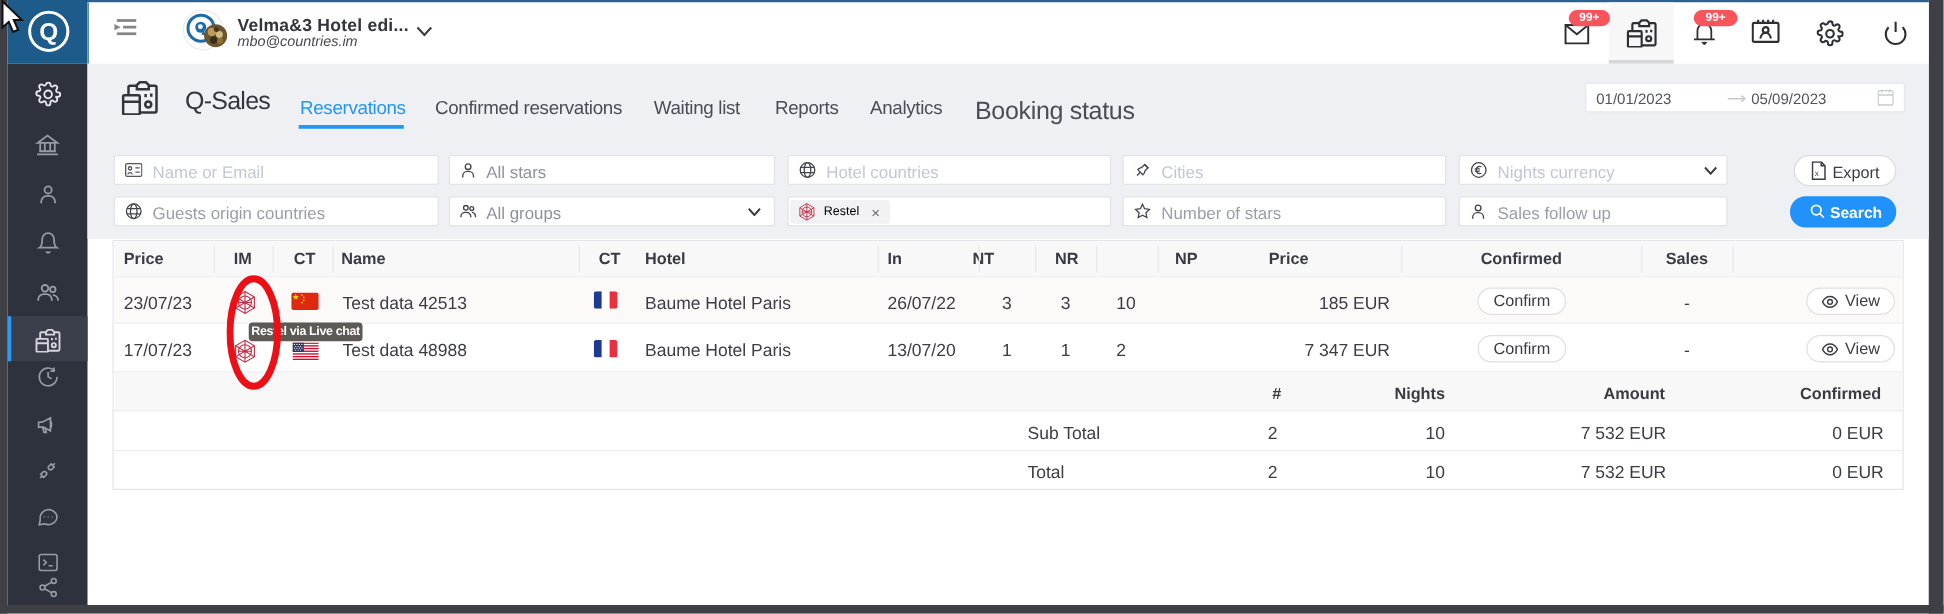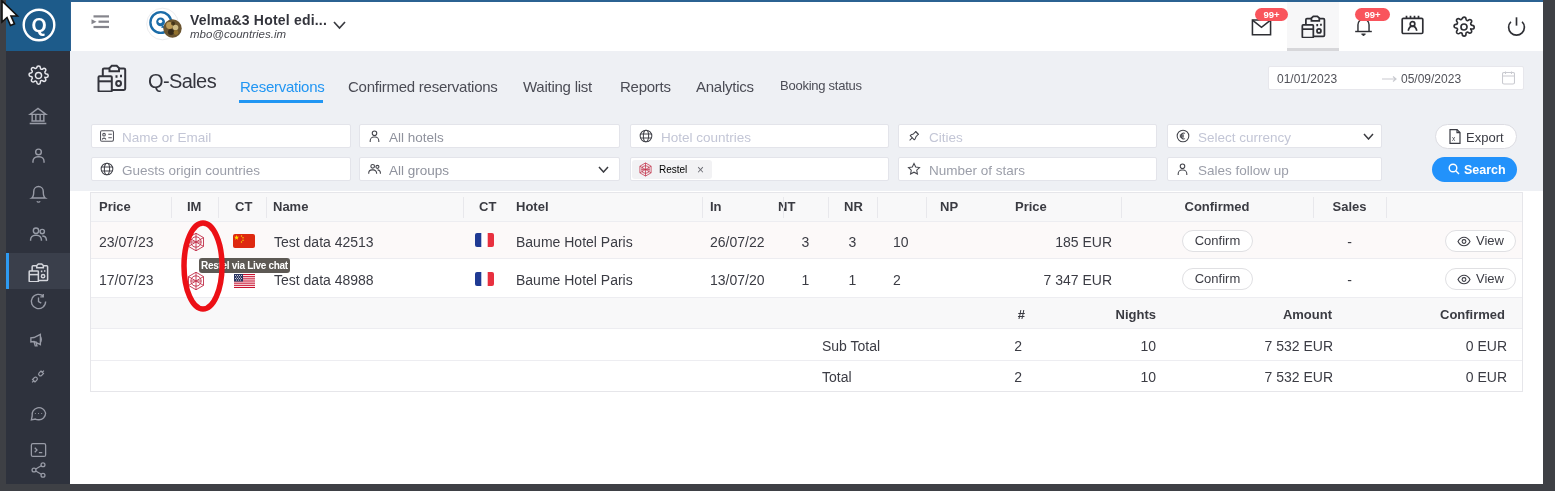--- a/index.html
+++ b/index.html
@@ -168,21 +168,21 @@
   <path d="M19.5 12.2v2.5M24 11.8v2.5"></path>
   <circle cx="21.6" cy="20.5" r="2.4"></circle>
 </svg>
 <div class="abs" style="left:148px;top:70px;font-size:20px;letter-spacing:-0.6px;color:#34353d;">Q-Sales</div>
 <div class="abs" style="left:240px;top:78px;font-size:15px;letter-spacing:-0.25px;color:#2196f3;">Reservations</div>
 <div class="abs" style="left:239px;top:100px;width:84px;height:3px;background:#2196f3;"></div>
 <div class="abs" style="left:348px;top:78px;font-size:15px;letter-spacing:-0.25px;color:#4b4c55;">Confirmed reservations</div>
 <div class="abs" style="left:523px;top:78px;font-size:15px;letter-spacing:-0.25px;color:#4b4c55;">Waiting list</div>
 <div class="abs" style="left:620px;top:78px;font-size:15px;letter-spacing:-0.25px;color:#4b4c55;">Reports</div>
 <div class="abs" style="left:696px;top:78px;font-size:15px;letter-spacing:-0.25px;color:#4b4c55;">Analytics</div>
-<div class="abs" style="left:780px;top:78px;font-size:13px;letter-spacing:-0.25px;color:#4b4c55;">Booking status</div>
+<div class="abs" style="left:780px;top:78px;font-size:20px;letter-spacing:-0.25px;color:#4b4c55;">Booking status</div>
 
 <div class="abs" style="left:1268px;top:66px;width:256px;height:24px;background:#fff;border:1px solid #e7e7ec;border-radius:2px;"></div>
 <div class="abs" style="left:1277px;top:72px;font-size:12px;color:#515259;">01/01/2023</div>
 <svg class="abs" style="left:1382px;top:76px;" width="16" height="6" viewBox="0 0 16 6" fill="none" stroke="#c9cad0" stroke-width="1.2">
     <path d="M0 3h14M11 0.5L14 3l-3 2.5"></path>
   </svg>
 <div class="abs" style="left:1401px;top:72px;font-size:12px;color:#515259;">05/09/2023</div>
 <svg class="abs" style="left:1502px;top:71px;" width="13" height="14" viewBox="0 0 13 14" fill="none" stroke="#c9cad0" stroke-width="1.1">
   <rect x="0.5" y="1.5" width="12" height="11.5" rx="1.5"></rect>
     <path d="M0.5 5h12M3.5 0.5v2.5M9.5 0.5v2.5"></path>
@@ -203,37 +203,37 @@
 <svg class="abs" style="left:100px;top:130px;" width="14" height="12" viewBox="0 0 16 13" fill="none" stroke="#55565e" stroke-width="1.2">
   <rect x="0.6" y="0.6" width="14.8" height="11.8" rx="1.5"></rect>
     <circle cx="4.6" cy="5" r="1.5"></circle>
     <path d="M2.5 10.5a2.2 2.2 0 0 1 4.2 0M9.5 4.5H13.5M9.5 8.5H13.5"></path>
 </svg>
 <div class="abs" style="left:122px;top:130px;font-size:13.5px;color:#c3c6d6;">Name or Email</div>
 <svg class="abs" style="left:368px;top:129px;" width="13" height="14" viewBox="0 0 24 26" fill="none" stroke="#44454c" stroke-width="2">
   <circle cx="12" cy="8" r="4.2"></circle>
     <path d="M4 24v-2a7 7 0 0 1 7-7h2a7 7 0 0 1 7 7v2"></path>
 </svg>
-<div class="abs" style="left:389px;top:130px;font-size:13.5px;color:#8f929d;">All hotels</div>
+<div class="abs" style="left:389px;top:130px;font-size:13.5px;color:#8f929d;">All stars</div>
 <svg class="abs" style="left:639px;top:129px;" width="14" height="14" viewBox="0 0 24 24" fill="none" stroke="#44454c" stroke-width="1.8">
   <circle cx="12" cy="12" r="10"></circle>
     <ellipse cx="12" cy="12" rx="4.5" ry="10"></ellipse>
     <path d="M2.5 8.5h19M2.5 15.5h19"></path>
 </svg>
 <div class="abs" style="left:661px;top:130px;font-size:13.5px;color:#c3c6d6;">Hotel countries</div>
 <svg class="abs" style="left:907px;top:129px;" width="14" height="14" viewBox="0 0 24 24" fill="none" stroke="#44454c" stroke-width="1.8" stroke-linejoin="round">
   <path d="M15 4.5l-4 4-4 1.5-1.5 1.5 7 7 1.5-1.5 1.5-4 4-4z"></path>
   <path d="M9 15l-4.5 4.5M14.5 4l5.5 5.5"></path>
 </svg>
 <div class="abs" style="left:929px;top:130px;font-size:13.5px;color:#c3c6d6;">Cities</div>
 <svg class="abs" style="left:1176px;top:129px;" width="14" height="14" viewBox="0 0 24 24" fill="none" stroke="#44454c" stroke-width="1.8">
   <circle cx="12" cy="12" r="10"></circle>
     <path d="M15.5 7.5a5 5 0 1 0 0 9M6.5 10.5h7M6.5 13.5h7"></path>
 </svg>
-<div class="abs" style="left:1198px;top:130px;font-size:13.5px;color:#c3c6d6;">Select currency</div>
+<div class="abs" style="left:1198px;top:130px;font-size:13.5px;color:#c3c6d6;">Nights currency</div>
 <svg class="abs" style="left:1363px;top:133px;" width="11" height="7" viewBox="0 0 11 7" fill="none" stroke="#3a3b40" stroke-width="1.5">
     <path d="M1 1l4.5 5L10 1"></path>
   </svg>
 
 <svg class="abs" style="left:100px;top:162px;" width="14" height="14" viewBox="0 0 24 24" fill="none" stroke="#44454c" stroke-width="1.8">
   <circle cx="12" cy="12" r="10"></circle>
     <ellipse cx="12" cy="12" rx="4.5" ry="10"></ellipse>
     <path d="M2.5 8.5h19M2.5 15.5h19"></path>
 </svg>
 <div class="abs" style="left:122px;top:163px;font-size:13.5px;color:#9b9ea9;">Guests origin countries</div>

